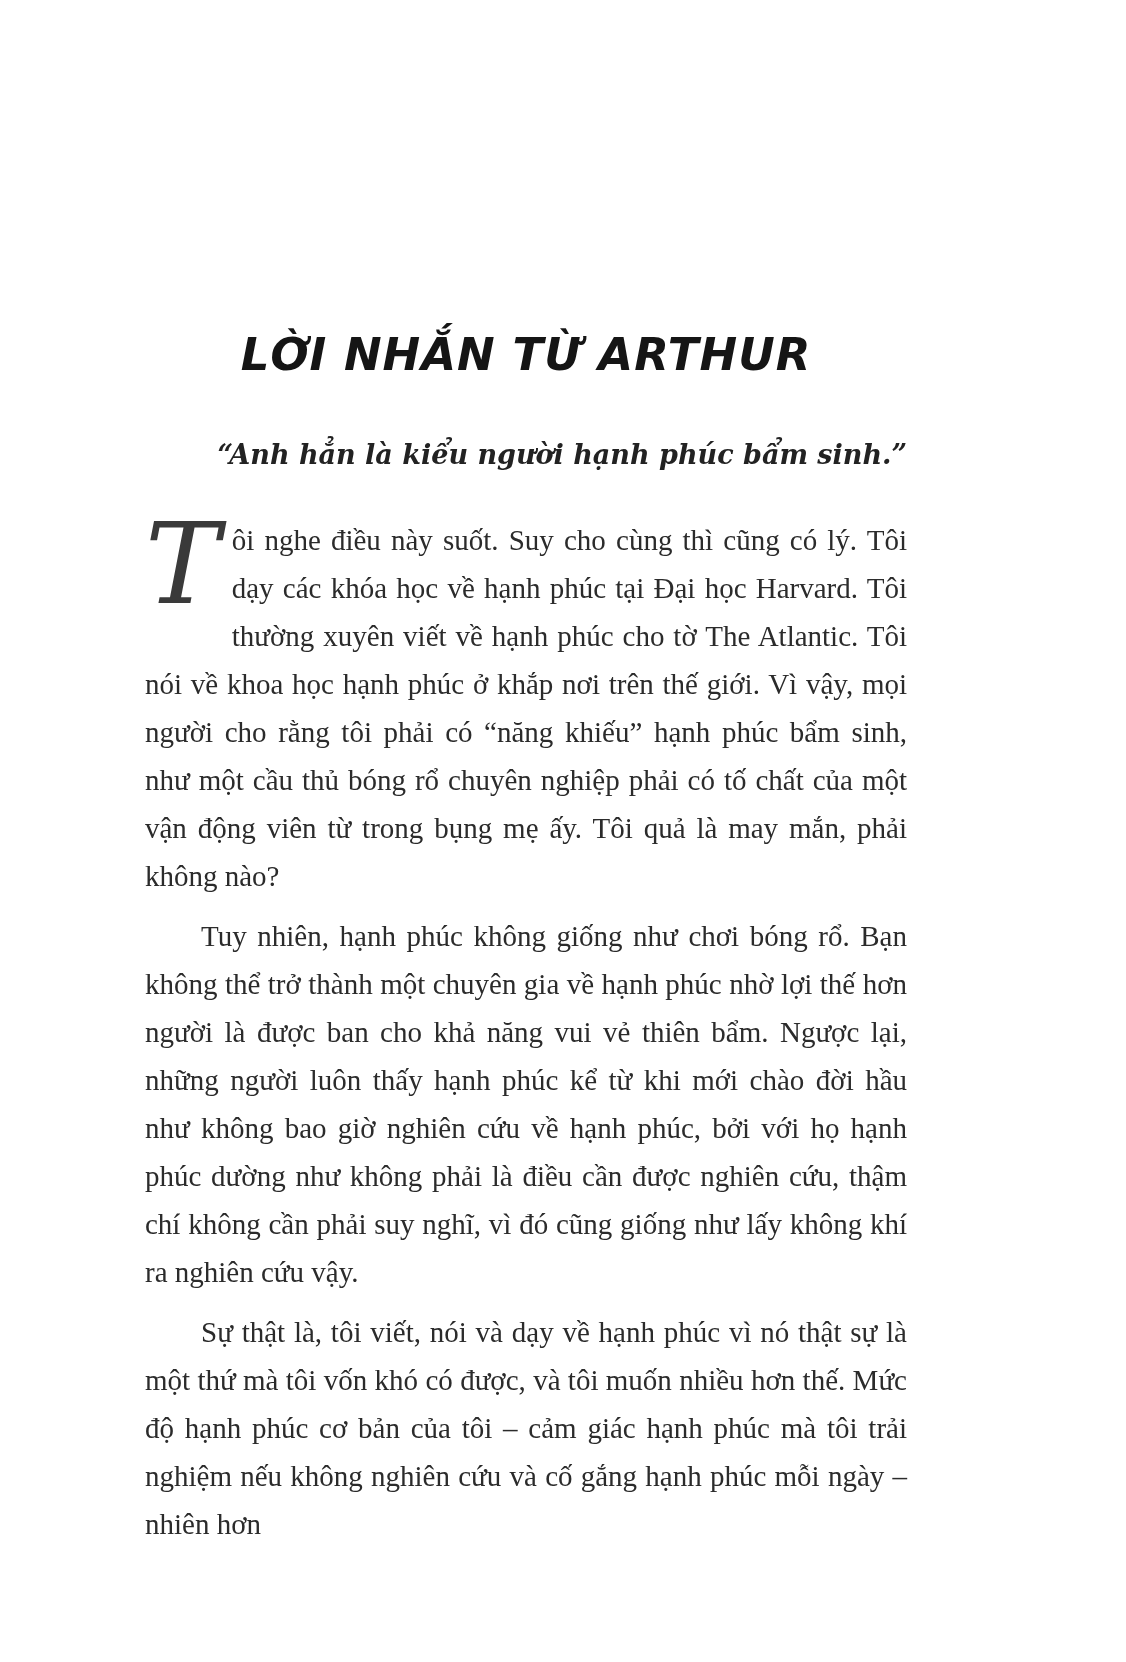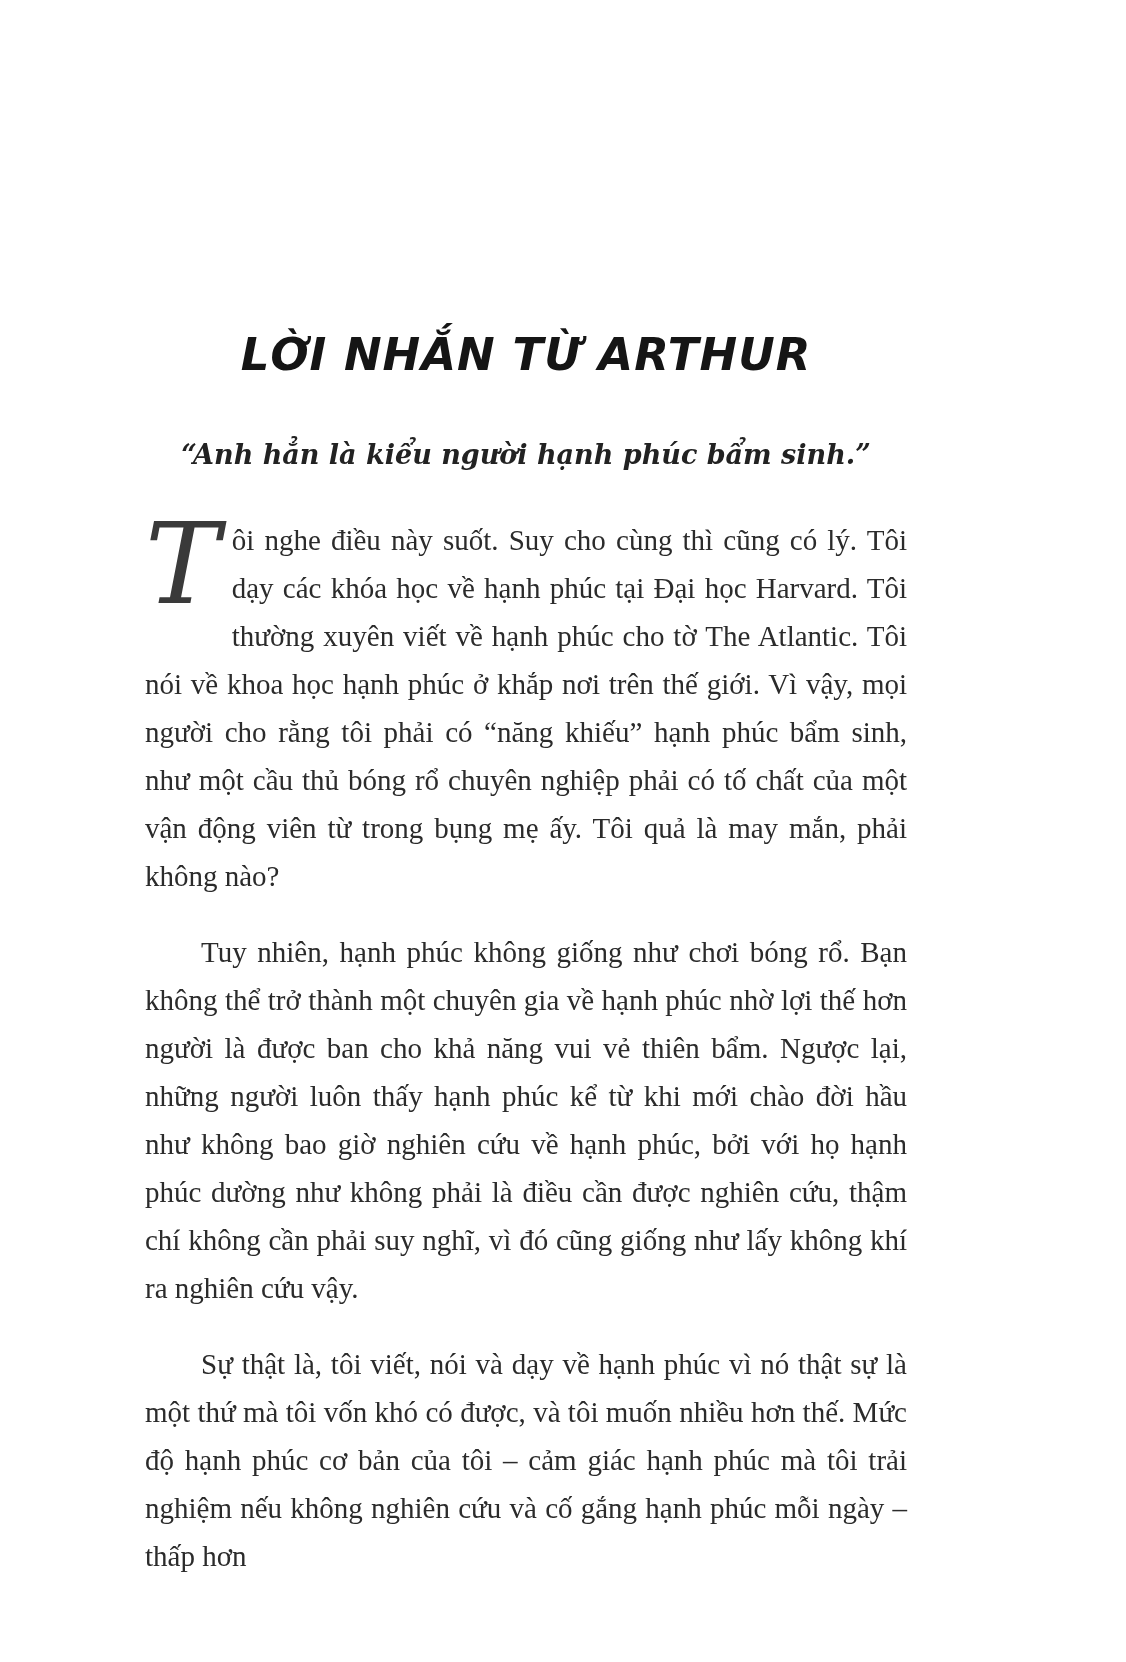--- a/index.html
+++ b/index.html
@@ -26,38 +26,38 @@
     text-align: center;
     font-family: "DejaVu Sans", "Liberation Sans", sans-serif;
     font-weight: 900;
     font-style: italic;
     font-size: 45px;
     letter-spacing: 1px;
     color: #151515;
     margin: 0 0 58px 0;
   }
   .epigraph {
-    text-align: center;
+    text-align: right;
     font-family: "DejaVu Serif", "Liberation Serif", serif;
     font-weight: bold;
     font-style: italic;
     font-size: 27px;
     color: #222222;
     margin: 0 0 46px 0;
   }
   .body-text p {
     margin: 0;
     font-size: 29px;
     line-height: 48px;
     text-align: justify;
     color: #2b2b2b;
   }
   .body-text p.indented {
     text-indent: 56px;
-    margin-top: 28px;
+    margin-top: 12px;
   }
   .dropcap {
     float: left;
     font-family: "DejaVu Serif", serif;
     font-style: italic;
     font-size: 112px;
     line-height: 88px;
     height: 94px;
     margin: 4px 12px 0 0;
     color: #3a3a3a;
@@ -76,17 +76,17 @@
     <div class="epigraph">“Anh hẳn là kiểu người hạnh phúc bẩm sinh.”</div>
 
     <div class="body-text">
 
       <p>
         <span class="dropcap">T</span><span>ôi nghe điều này suốt. Suy cho cùng thì cũng có lý. Tôi dạy các khóa học về hạnh phúc tại Đại học Harvard. Tôi thường xuyên viết về hạnh phúc cho tờ </span><span class="italic">The Atlantic</span><span>. Tôi nói về khoa học hạnh phúc ở khắp nơi trên thế giới. Vì vậy, mọi người cho rằng tôi phải có “năng khiếu” hạnh phúc bẩm sinh, như một cầu thủ bóng rổ chuyên nghiệp phải có tố chất của một vận động viên từ trong bụng mẹ ấy. Tôi quả là may mắn, phải không nào?</span>
       </p>
 
       <p class="indented">Tuy nhiên, hạnh phúc không giống như chơi bóng rổ. Bạn không thể trở thành một chuyên gia về hạnh phúc nhờ lợi thế hơn người là được ban cho khả năng vui vẻ thiên bẩm. Ngược lại, những người luôn thấy hạnh phúc kể từ khi mới chào đời hầu như không bao giờ nghiên cứu về hạnh phúc, bởi với họ hạnh phúc dường như không phải là điều cần được nghiên cứu, thậm chí không cần phải suy nghĩ, vì đó cũng giống như lấy không khí ra nghiên cứu vậy.</p>
 
-      <p class="indented">Sự thật là, tôi viết, nói và dạy về hạnh phúc vì nó thật sự là một thứ mà tôi vốn khó có được, và tôi muốn nhiều hơn thế. Mức độ hạnh phúc cơ bản của tôi – cảm giác hạnh phúc mà tôi trải nghiệm nếu không nghiên cứu và cố gắng hạnh phúc mỗi ngày – thấp hơn</p>
+      <p class="indented">Sự thật là, tôi viết, nói và dạy về hạnh phúc vì nó thật sự là một thứ mà tôi vốn khó có được, và tôi muốn nhiều hơn thế. Mức độ hạnh phúc cơ bản của tôi – cảm giác hạnh phúc mà tôi trải nghiệm nếu không nghiên cứu và cố gắng hạnh phúc mỗi ngày – nhiên hơn</p>
 
     </div>
   </div>
 </div>
 
 </body></html>

